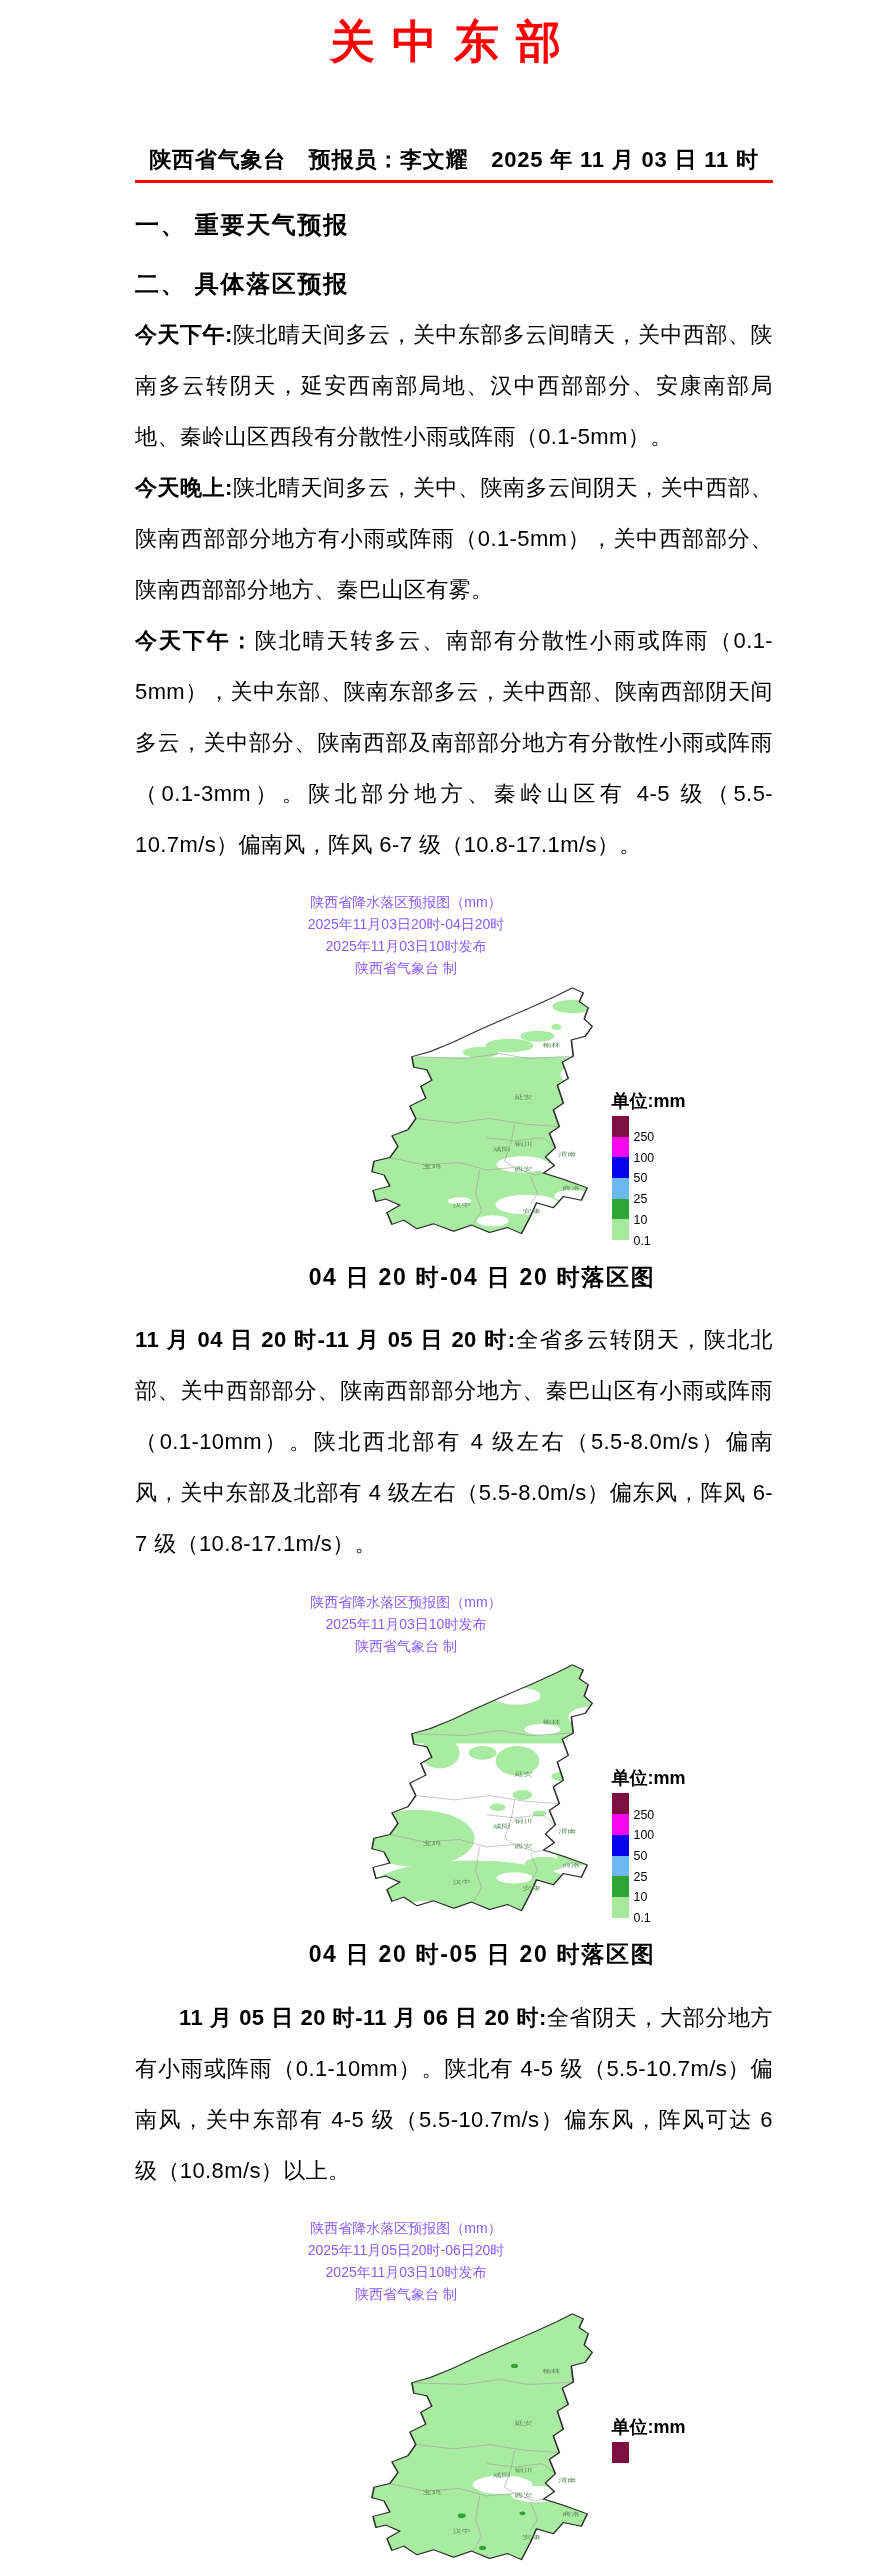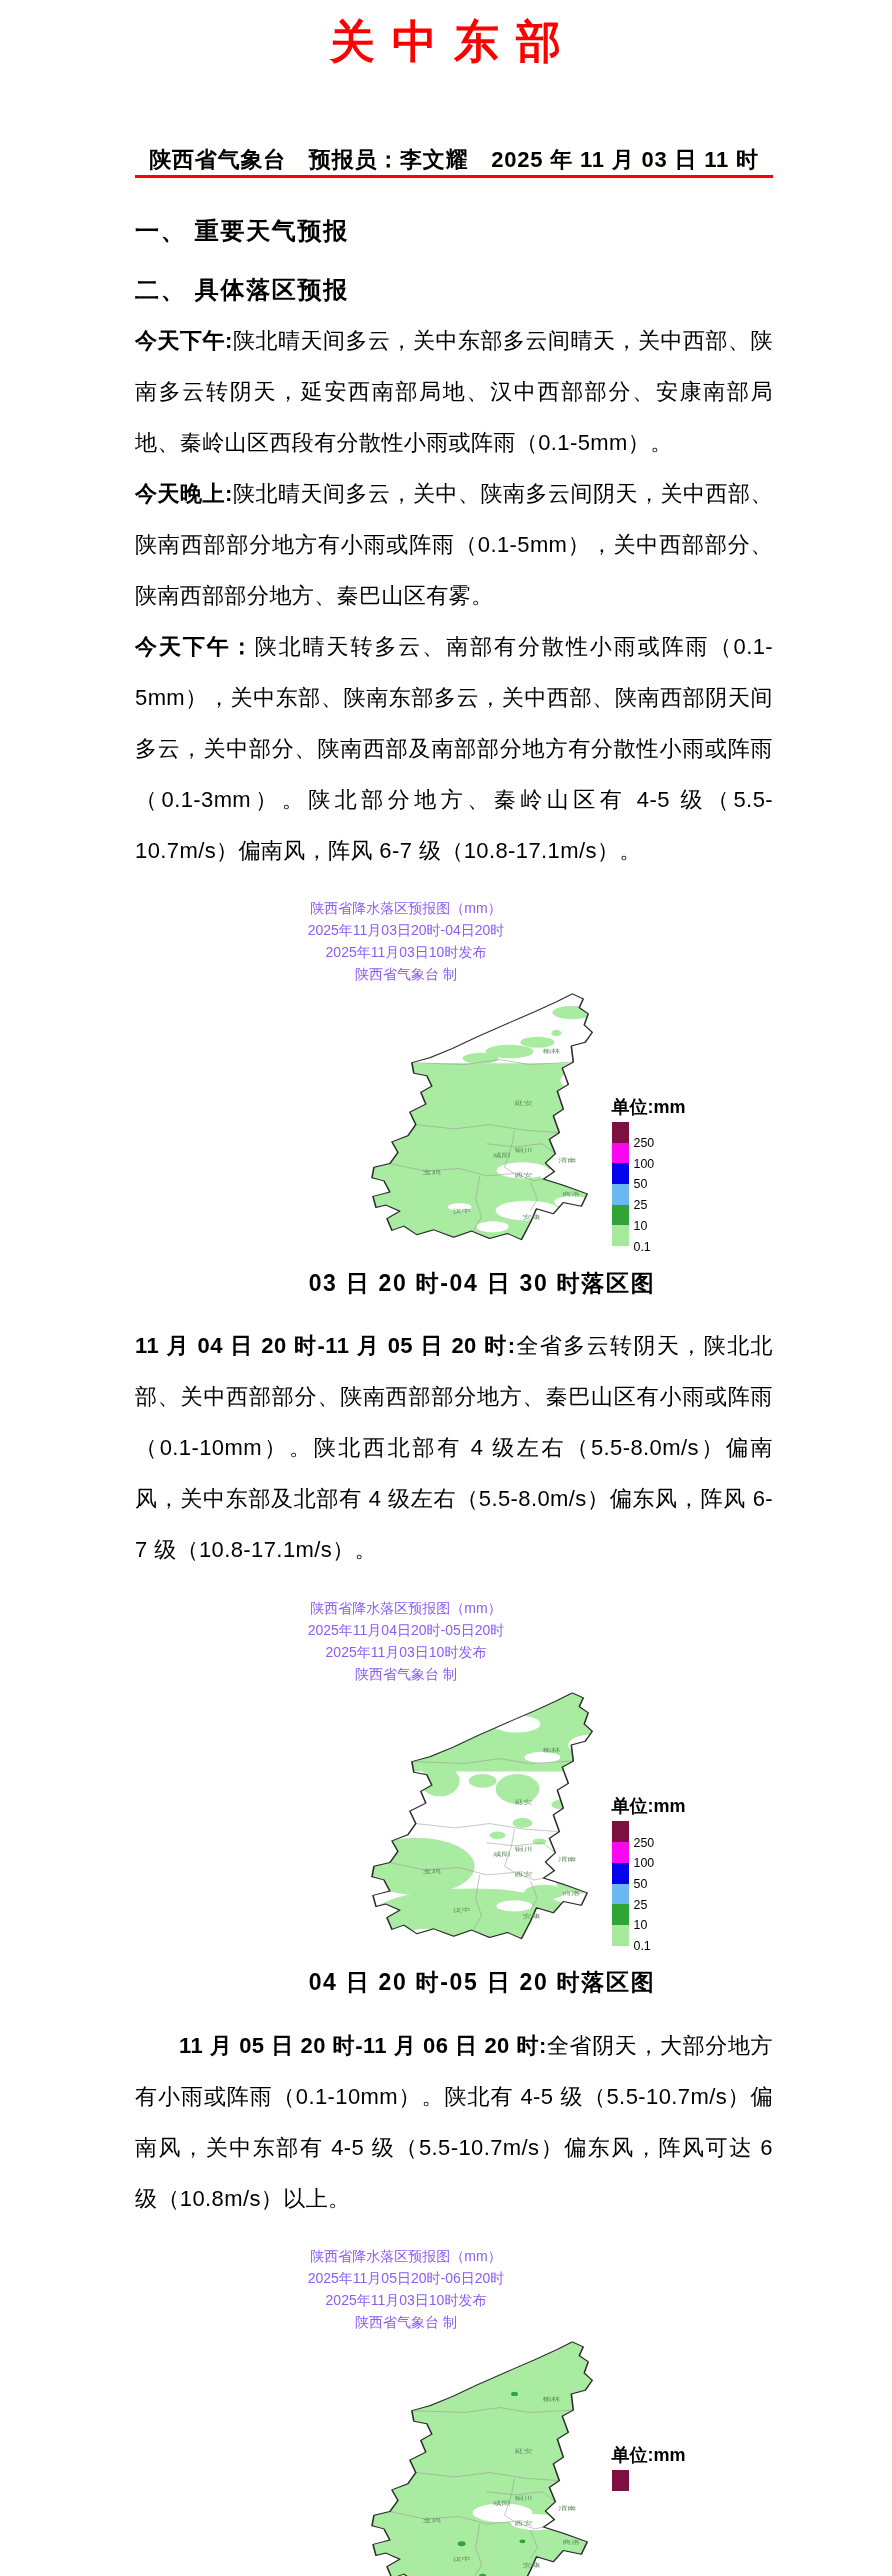--- a/index.html
+++ b/index.html
@@ -11,21 +11,21 @@
     color:#000;
   }
   .page{ padding:11.6px 120px 25px 135px; }
   .doc-title{
     text-align:center; color:var(--accent-red);
     font-size:45px; font-weight:700; letter-spacing:0.38em;
     margin-bottom:73px;
   }
   .byline-wrap{
     border-bottom:3.3px solid var(--accent-red);
-    margin-bottom:27px;
+    padding-bottom:5px; margin-bottom:16px;
   }
   .byline{
     text-align:center; font-size:22px; font-weight:700; letter-spacing:0.8px;
   }
   .sec-heading{
     font-size:24px; font-weight:700; letter-spacing:1.7px;
     line-height:51px; margin-top:8.3px;
   }
   .body-p{
     font-size:22px; line-height:51px; text-align:justify;
@@ -155,28 +155,27 @@
             <div class="lg-swatch" style="background: rgb(49, 164, 55);"></div>
             <span class="lg-label">10</span>
           </div>
         <div class="lg-row">
             <div class="lg-swatch" style="background: rgb(167, 233, 156);"></div>
             <span class="lg-label">0.1</span>
           </div>
       </div>
     </div>
   </div>
-  <div class="map-caption">03 日 20 时-04 日 30 时落区图</div>
+  <div class="map-caption">04 日 20 时-04 日 20 时落区图</div>
 
   <p class="body-p" style="margin-top:21.5px"><span class="lead">11 月 04 日 20 时-11 月 05 日 20 时:</span><span>全省多云转阴天，陕北北部、关中西部部分、陕南西部部分地方、秦巴山区有小雨或阵雨（0.1-10mm）。陕北西北部有 4 级左右（5.5-8.0m/s）偏南风，关中东部及北部有 4 级左右（5.5-8.0m/s）偏东风，阵风 6-7 级（10.8-17.1m/s）。</span></p>
 
   <div class="map-block">
     <div class="map-headers">
       <div>陕西省降水落区预报图（mm）</div>
-      <div>2025年11月04日20时-05日20时</div>
       <div>2025年11月03日10时发布</div>
       <div>陕西省气象台 制</div>
     </div>
     <div class="map-canvas">
       <svg class="map-svg" width="299" height="260" viewBox="0 0 300 420" preserveAspectRatio="none">
         <defs>
           <path id="prov2" d="M208 8 L219 16 L215 30 L224 40 L220 58 L228 70 L221 86 L207 92 L209 118 L198 128 L204 154 L193 165 L199 194 L189 205 L195 232 L185 243 L191 266 L181 281 L190 295 L179 307 L199 317 L223 331 L217 351 L199 345 L189 363 L172 355 L166 377 L157 405 L143 395 L125 403 L107 391 L89 401 L69 389 L52 397 L39 383 L27 390 L22 371 L35 359 L21 349 L11 353 L8 335 L25 328 L19 310 L7 305 L9 288 L25 282 L33 264 L27 247 L43 237 L51 219 L45 199 L61 186 L56 167 L67 157 L62 140 L49 136 L47 119 L65 111 L88 96 L113 77 L141 57 L170 37 L193 20 Z"></path>
           <clipPath id="clip2">
               <use href="#prov2"></use>
             </clipPath>

